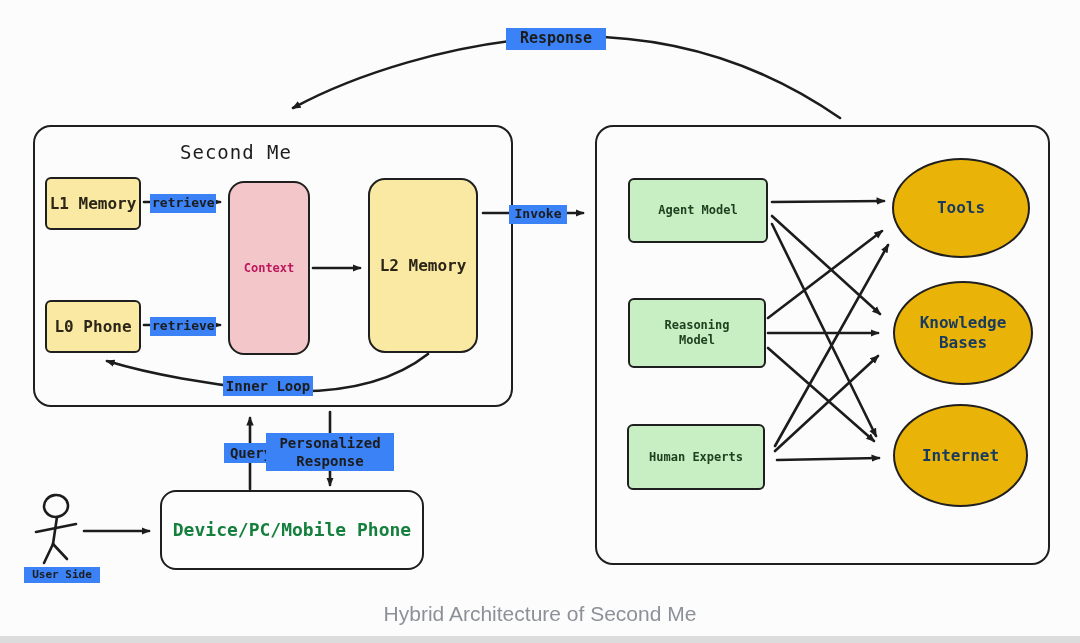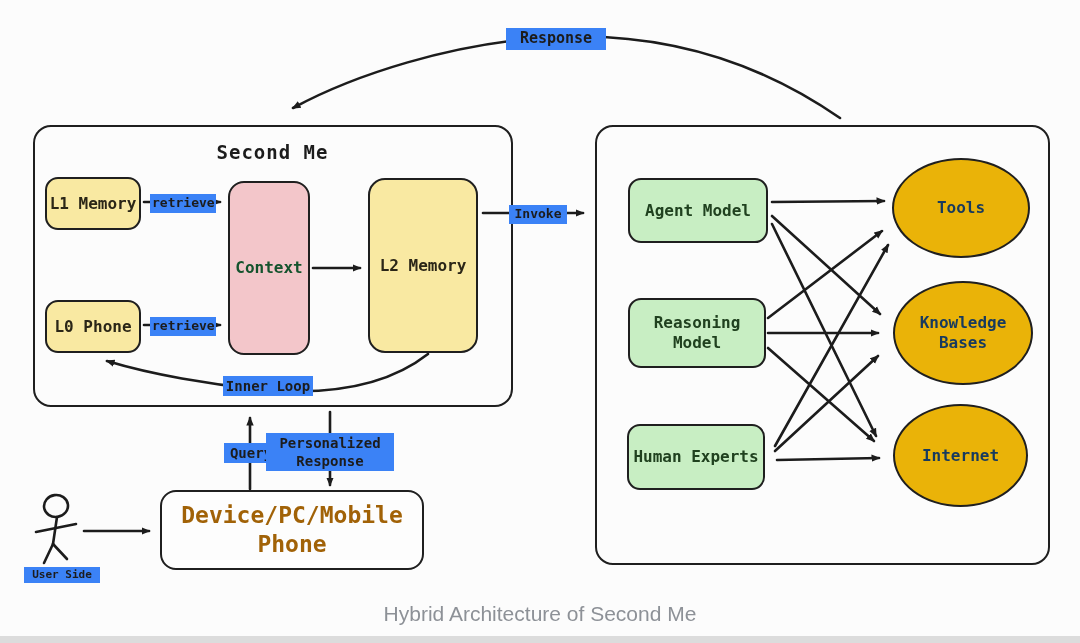--- a/index.html
+++ b/index.html
@@ -12,34 +12,34 @@
   .container-box {
     position:absolute; border:2.5px solid #1f1f1f; border-radius:18px;
     background:transparent; z-index:1;
   }
   #arrow-layer { position:absolute; left:0; top:0; z-index:2; pointer-events:none; }
   .node {
     position:absolute; z-index:3; border:2.5px solid #1f1f1f;
     display:flex; align-items:center; justify-content:center; text-align:center;
     font-weight:bold; line-height:1.25;
   }
-  .rect { border-radius:13px; }
+  .rect { border-radius:6px; }
   .ellipse { border-radius:50%; }
   .mem   { background:#F9E9A2; color:#2b2617; font-size:16px; }
-  .ctx   { background:#F3C6CA; color:#14532d; font-size:16px; }
-  .model { background:#C8EEC3; color:#20411f; font-size:16px; }
+  .ctx   { background:#F3C6CA; color:#be185d; font-size:12px; }
+  .model { background:#C8EEC3; color:#20411f; font-size:12px; }
   .res   { background:#eab308; color:#173A5E; font-size:16px; }
-  .plain { background:#fdfdfd; color:#a16207; font-size:23px; }
+  .plain { background:#fdfdfd; color:#15803d; font-size:18px; }
   .lbl {
     position:absolute; z-index:4; background:#3b82f6; text-align:center;
     font-weight:bold; font-size:13px; line-height:1.3; padding:1px 2px;
   }
   .box-title {
-    position:absolute; z-index:3; text-align:center;
-    font-weight:bold; font-size:19px; letter-spacing:1px;
+    position:absolute; z-index:3; text-align:left;
+    font-weight:normal; font-size:19px; letter-spacing:1px;
   }
   #caption {
     position:absolute; z-index:3; left:0; top:602px; width:1080px;
     text-align:center; font-family:"Liberation Sans", sans-serif;
     font-size:21px; color:#8d9197; font-weight:400;
   }
   #bottom-strip {
     position:absolute; left:0; bottom:0; width:1080px; height:7px;
     background:#dcdcdc; z-index:5;
   }

